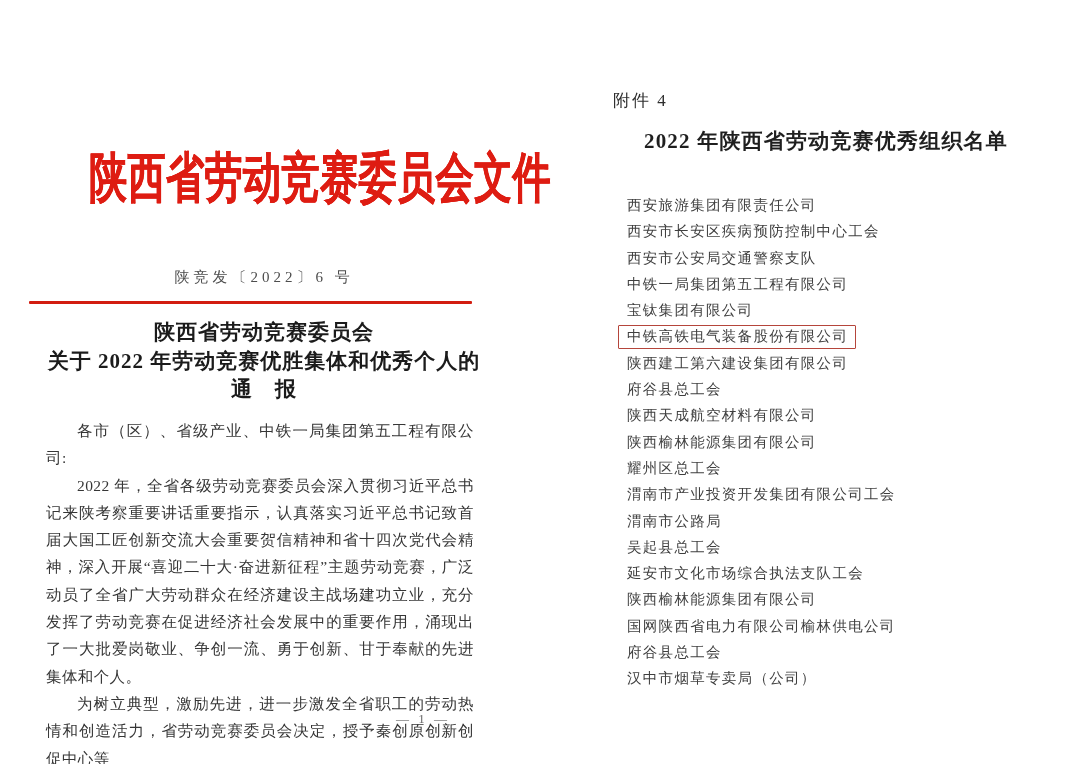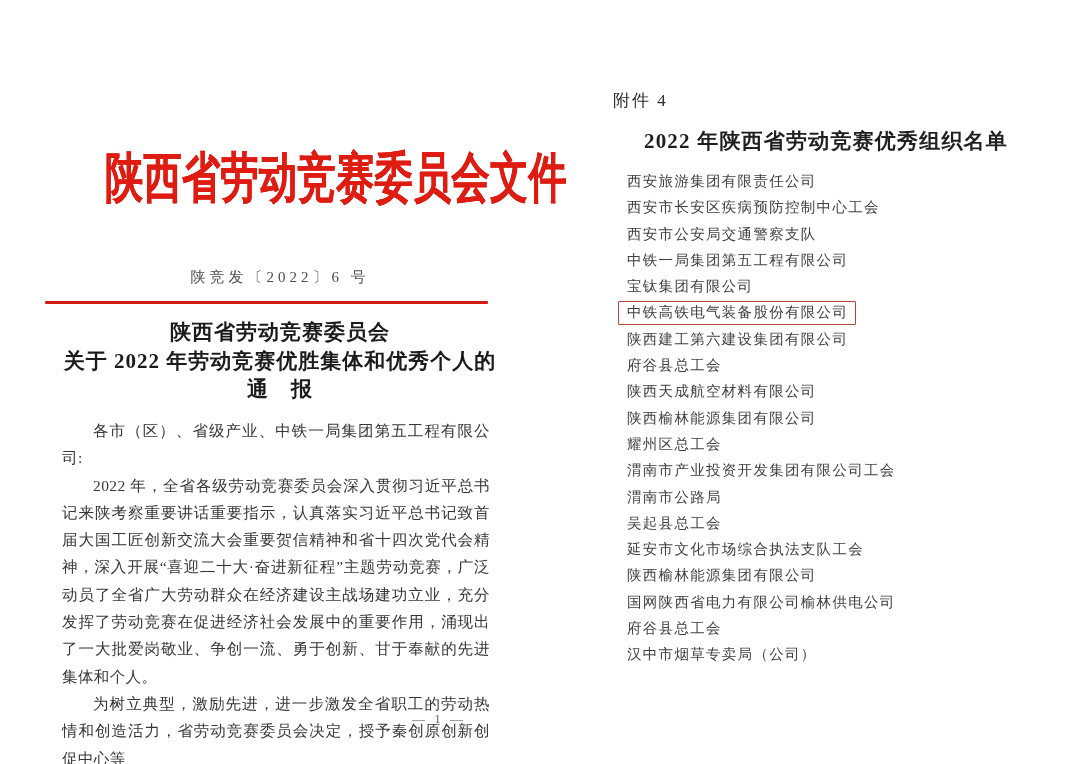--- a/index.html
+++ b/index.html
@@ -4,21 +4,21 @@
 <style>
   html,body{margin:0;padding:0;}
   body{
     width:1080px;height:764px;overflow:hidden;background:#ffffff;
     font-family:"Liberation Serif","DejaVu Serif",serif;
     position:relative;
   }
   .scan{position:absolute;inset:0;background:#ffffff;}
 
   
-  .page-left{position:absolute;left:30px;top:0;width:500px;height:630px;}
+  .page-left{position:absolute;left:14px;top:0;width:500px;height:630px;}
   .red-header{
     position:absolute;top:142px;left:0;width:100%;
     text-align:center;white-space:nowrap;
     font-size:54px;font-weight:900;color:#de1c12;
     transform:scaleX(0.70);transform-origin:50% 50%;
     text-shadow:0.6px 0 0 #de1c12, 0 0.4px 0 #de1c12;
     margin:0;letter-spacing:1px;
   }
   .doc-number{
     position:absolute;top:268px;left:0;width:100%;
@@ -55,21 +55,21 @@
   .list-title{
     position:absolute;top:111px;left:0;width:100%;
     text-align:center;font-size:21px;font-weight:bold;color:#1f1f1f;
     letter-spacing:1.2px;margin:16px;white-space:nowrap;
   }
   .list-subtitle{
     position:absolute;top:147px;left:0;width:100%;
     text-align:center;font-size:15px;color:#333333;letter-spacing:2px;
   }
   .org-list{
-    position:absolute;top:168px;left:57px;margin:0;padding:0;
+    position:absolute;top:192px;left:57px;margin:0;padding:0;
     list-style:none;
     font-size:14.5px;color:#3f3f3f;letter-spacing:1.3px;
   }
   .org-list li{line-height:26.3px;height:26.3px;white-space:nowrap;}
   .org{display:inline-block;}
   .org.boxed{
     border:1.4px solid #b5453b;border-radius:1px;
     padding:0 7px 1px 8px;margin-left:-9px;line-height:21px;
   }
 </style>

